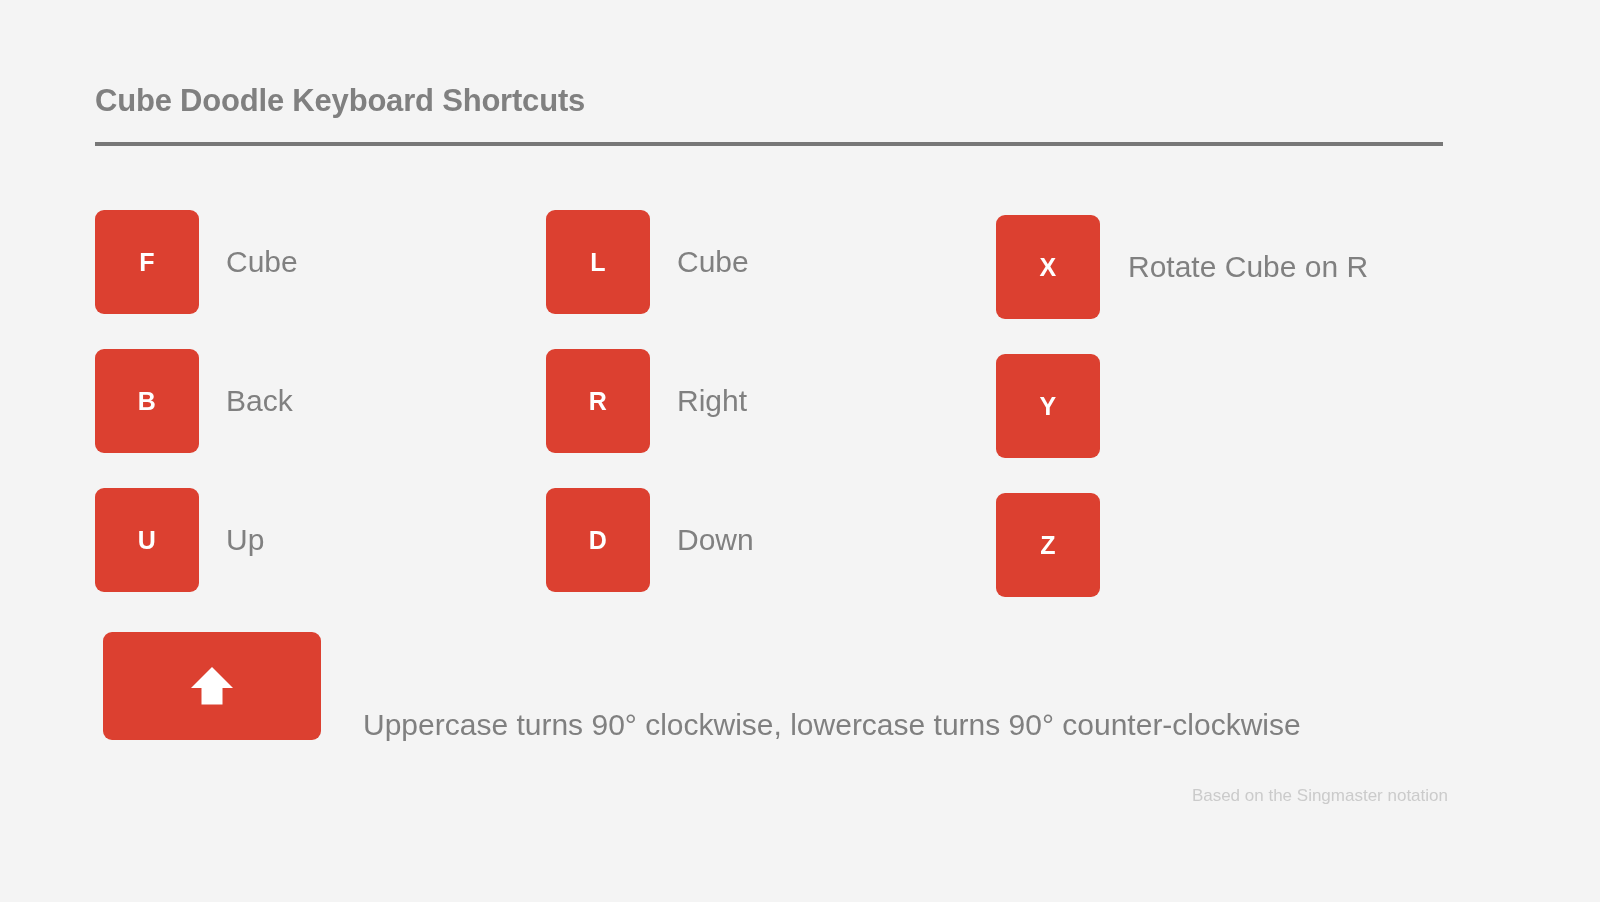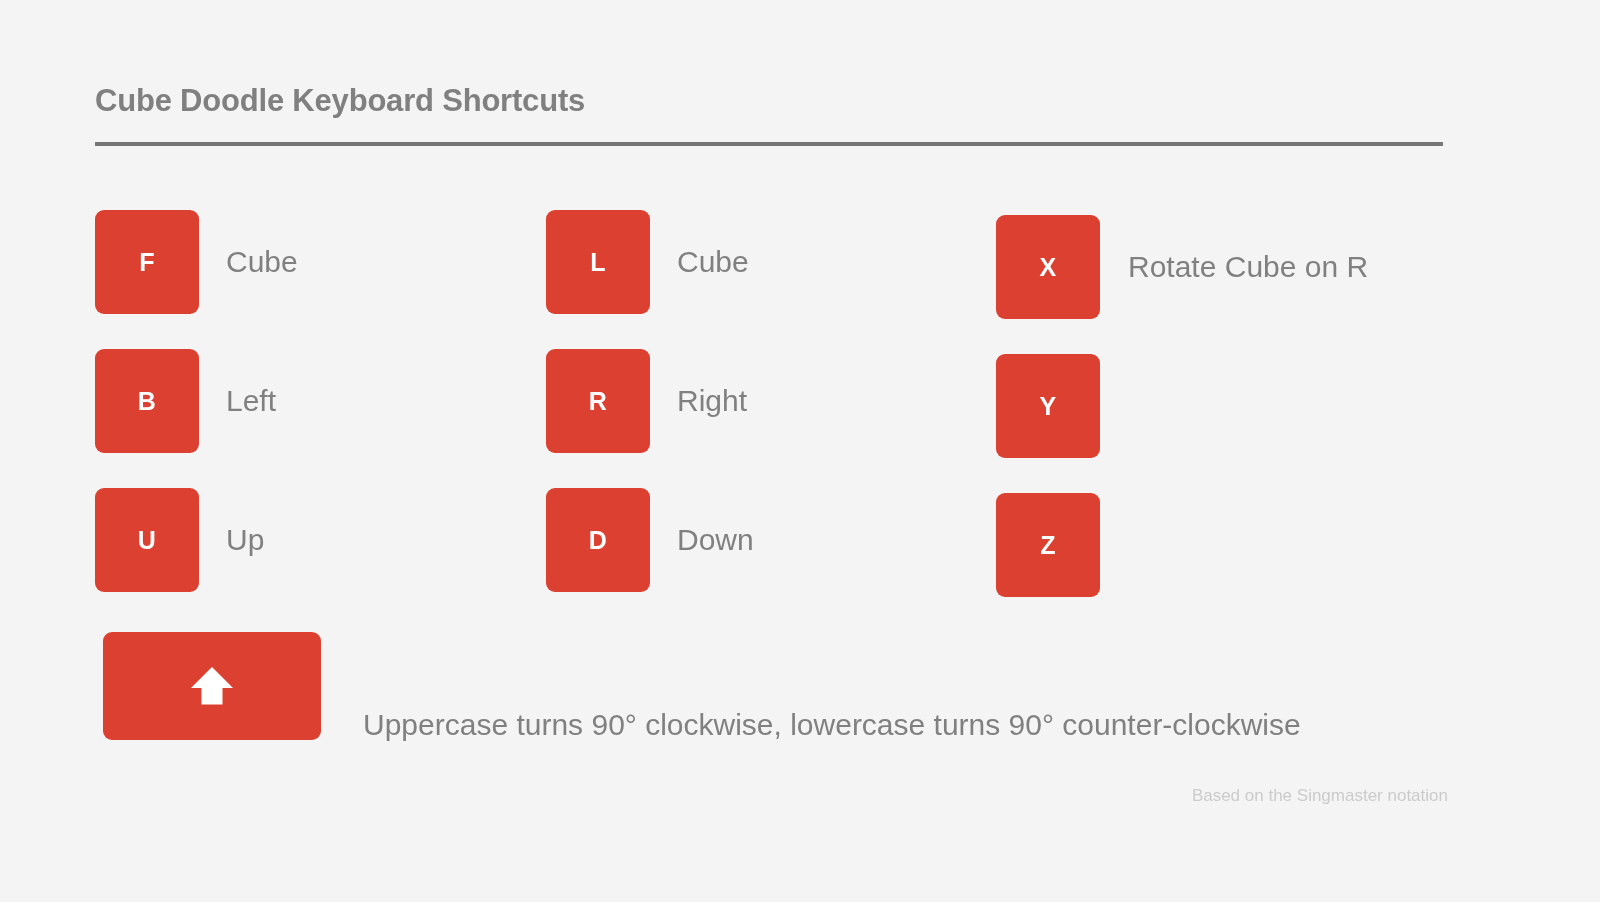--- a/index.html
+++ b/index.html
@@ -162,21 +162,21 @@
         </div>
         <span class="key-label">Rotate Cube on R</span>
       </div>
     </div>
 
     <div class="grid-row">
       <div class="col col-1">
         <div class="keycap">
           <span class="keycap-letter">B</span>
         </div>
-        <span class="key-label">Left</span>
+        <span class="key-label">Back</span>
       </div>
       <div class="col col-2">
         <div class="keycap">
           <span class="keycap-letter">R</span>
         </div>
         <span class="key-label">Right</span>
       </div>
       <div class="col col-3">
         <div class="keycap">
           <span class="keycap-letter">Y</span>

